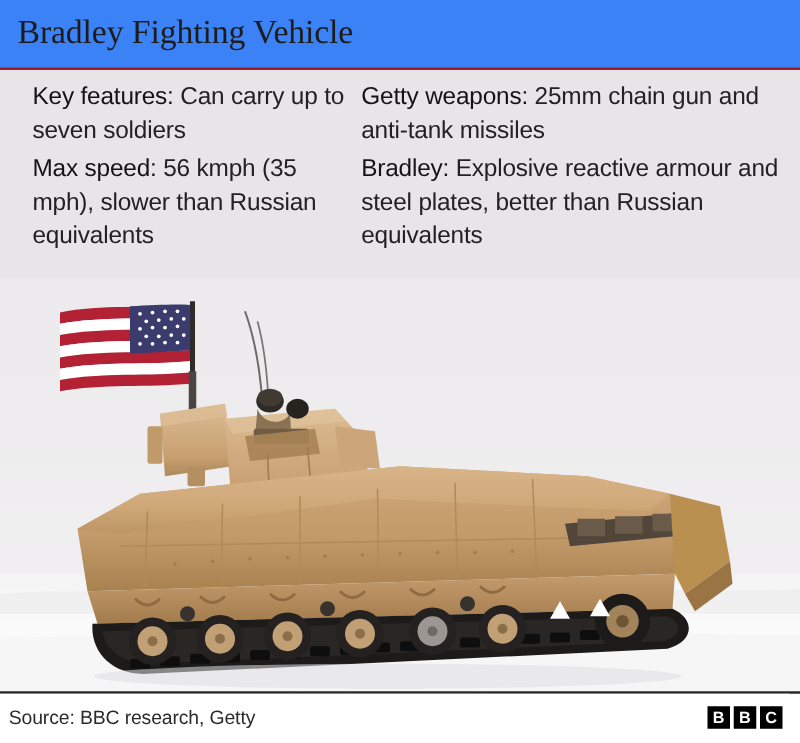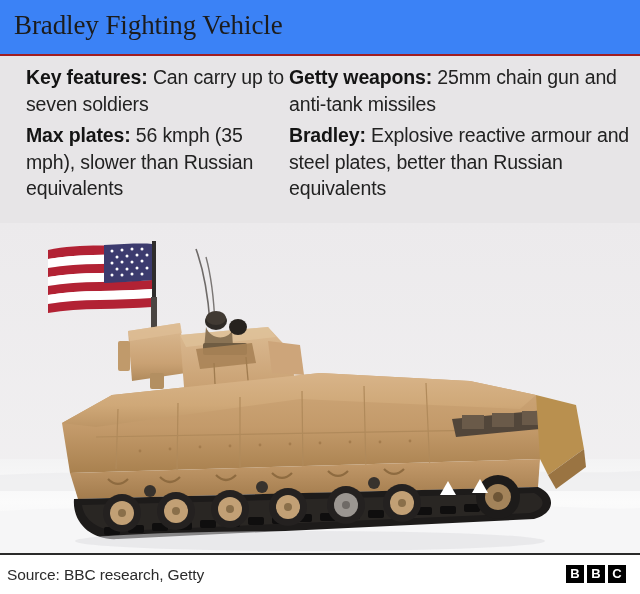--- a/index.html
+++ b/index.html
@@ -50,21 +50,21 @@
   .fact-col.left  { left:26px;  width:262px; }
   .fact-col.right { left:289px; width:345px; }
 
   .fact {
     font-family:"Liberation Sans", sans-serif;
     font-size:19.5px;
     line-height:26.5px;
     color:#222222;
     letter-spacing:-0.15px;
   }
-  .fact .lbl { font-weight:700; color:#141414; }
+  .fact .lbl { font-weight:400; color:#141414; }
   .fact .val { font-weight:400; }
   .fact-1 { position:absolute; top:8px;  left:0; right:0; }
   .fact-2 { position:absolute; top:66px; left:0; right:0; }
 
   
   .photo {
     position:absolute; left:0; top:223px;
     width:640px; height:331px;
     background:#eceaec;
     overflow:hidden;
@@ -116,21 +116,21 @@
     <div class="header-rule"></div>
   </div>
 
   <div class="facts">
 
     <div class="fact-col left">
       <div class="fact fact-1">
         <span class="lbl">Key features:</span><span class="val"> Can carry up to seven soldiers</span>
       </div>
       <div class="fact fact-2">
-        <span class="lbl">Max plates:</span><span class="val"> 56 kmph (35 mph),  slower than Russian equivalents</span>
+        <span class="lbl">Max speed:</span><span class="val"> 56 kmph (35 mph),  slower than Russian equivalents</span>
       </div>
     </div>
 
     <div class="fact-col right">
       <div class="fact fact-1">
         <span class="lbl">Getty weapons:</span><span class="val"> 25mm chain gun and anti-tank missiles</span>
       </div>
       <div class="fact fact-2">
         <span class="lbl">Bradley:</span><span class="val"> Explosive reactive armour and steel plates, better than Russian equivalents</span>
       </div>

